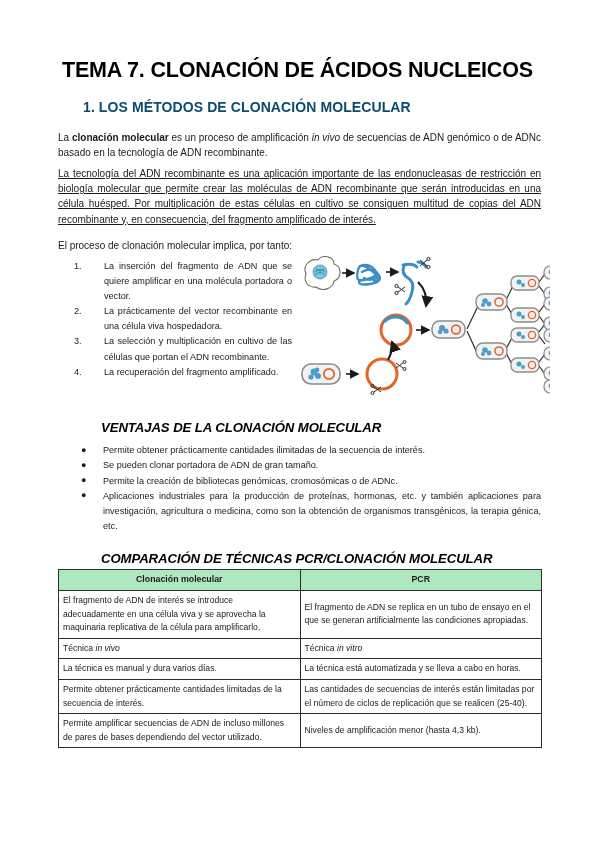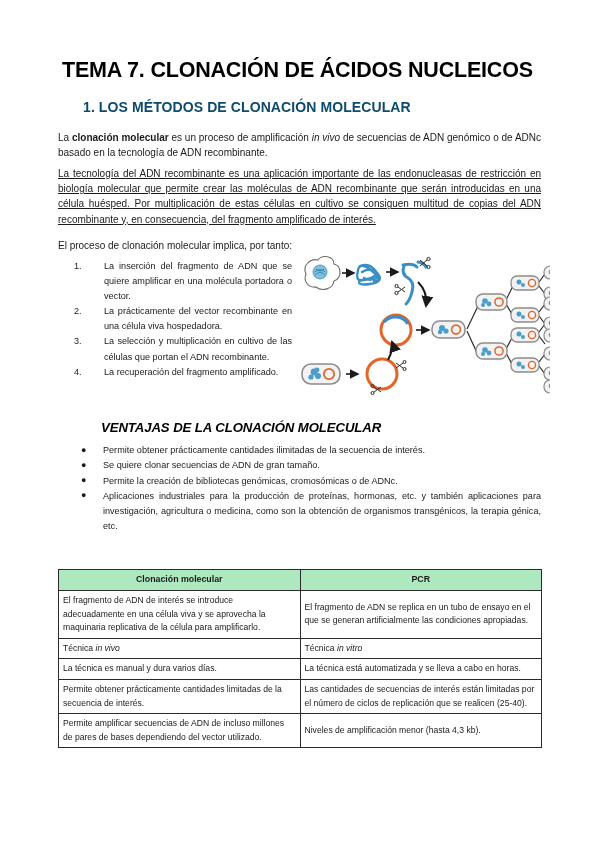--- a/index.html
+++ b/index.html
@@ -348,25 +348,26 @@
             <circle cx="255" cy="136" r="1.8"></circle>
           </g>
         <circle cx="263" cy="134.5" r="3.3" fill="none" stroke="#e2662a" stroke-width="1.3"></circle>
       </g>
     </svg>
   </div>
 
   <div class="sub-head" id="ventajas-head">VENTAJAS DE LA CLONACIÓN MOLECULAR</div>
   <ul class="blist">
     <li><span class="bul">●</span><span>Permite obtener prácticamente cantidades ilimitadas de la secuencia de interés.</span></li>
-    <li><span class="bul">●</span><span>Se quiere clonar secuencias de ADN de gran tamaño.</span></li>
+    <li><span class="bul">●</span><span>Se pueden clonar portadora de ADN de gran tamaño.</span></li>
     <li><span class="bul">●</span><span>Permite la creación de bibliotecas genómicas, cromosómicas o de ADNc.</span></li>
     <li><span class="bul">●</span><span>Aplicaciones industriales para la producción de proteínas, hormonas, etc. y también aplicaciones para investigación, agricultura o medicina, como son la obtención de organismos transgénicos, la terapia génica, etc.</span></li>
   </ul>
 
+  <div class="sub-head" id="comparacion-head">COMPARACIÓN DE TÉCNICAS PCR/CLONACIÓN MOLECULAR</div>
 
   <table class="cmp-table">
     <colgroup>
         <col>
         <col>
       </colgroup>
     <thead>
       <tr>
         <th>Clonación molecular</th>
         <th>PCR</th>

